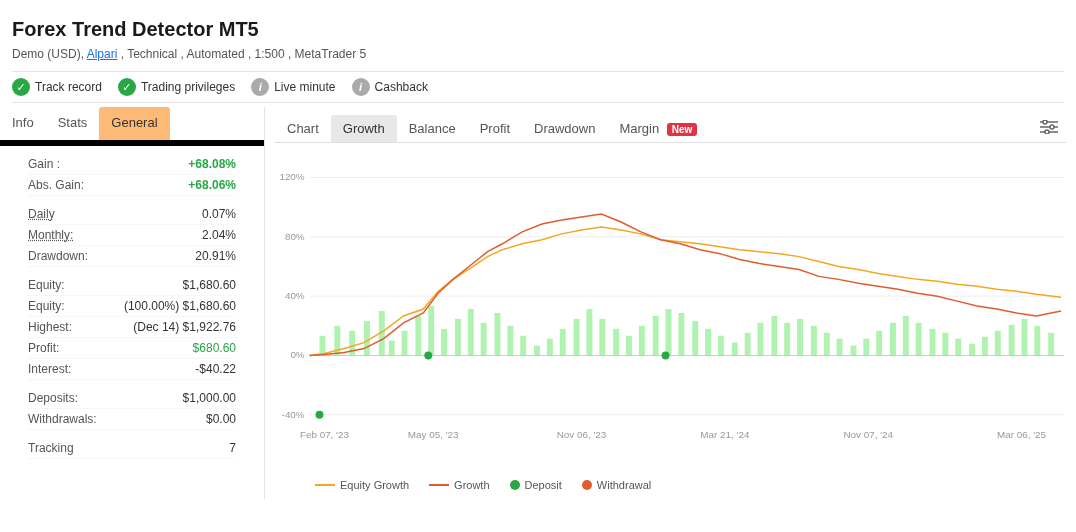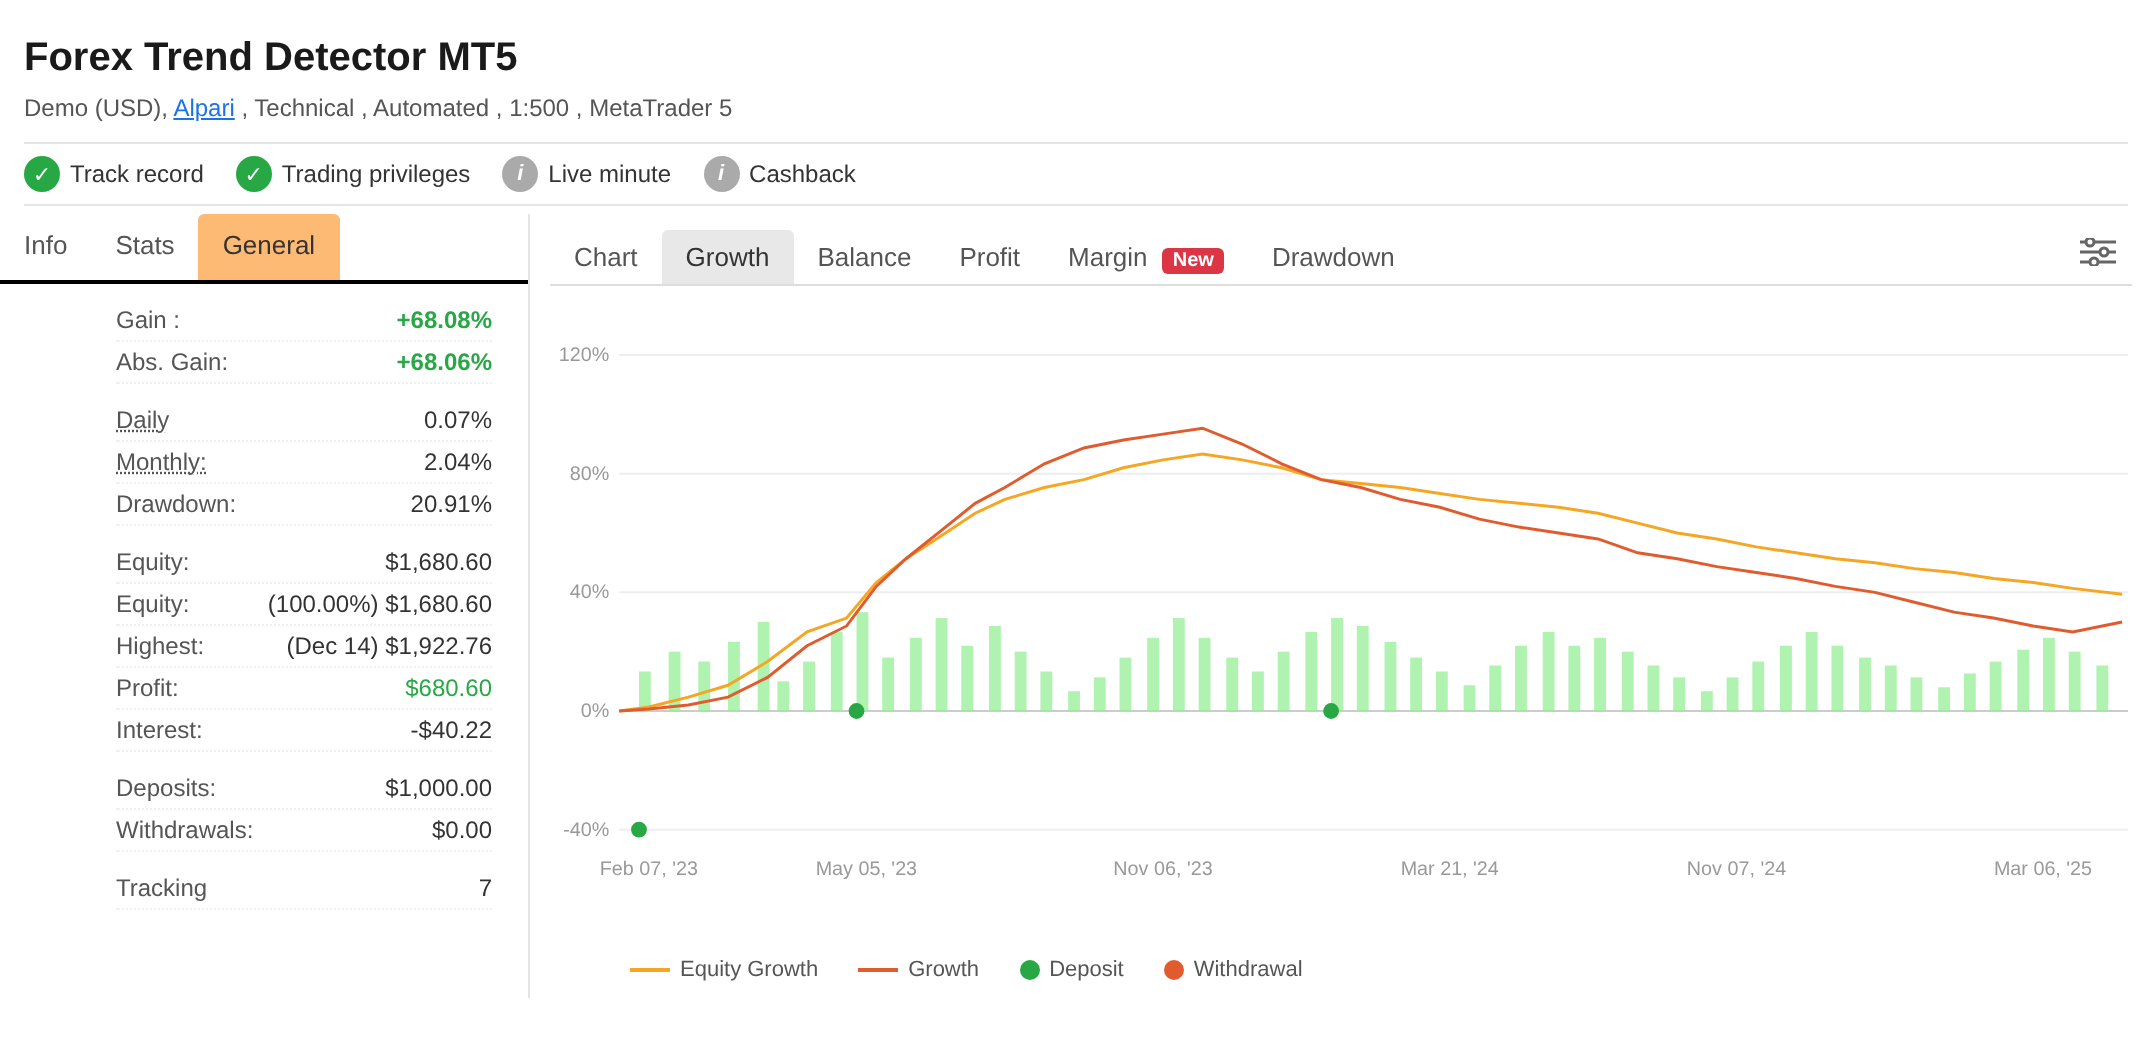--- a/index.html
+++ b/index.html
@@ -11,24 +11,24 @@
     .subtitle a { color: #1a73e8; text-decoration: underline; cursor: pointer; }
     .badges { display: flex; align-items: center; gap: 16px; padding: 6px 0; border-top: 1px solid #e5e5e5; border-bottom: 1px solid #e5e5e5; }
     .badge { display: flex; align-items: center; gap: 5px; font-size: 12px; color: #333; }
     .badge-check { width: 18px; height: 18px; background: #28a745; border-radius: 50%; display: flex; align-items: center; justify-content: center; color: white; font-size: 11px; flex-shrink: 0; }
     .badge-info { width: 18px; height: 18px; background: #aaa; border-radius: 50%; display: flex; align-items: center; justify-content: center; color: white; font-size: 11px; flex-shrink: 0; font-style: italic; font-weight: bold; }
 
     .main { display: flex; }
 
     
     .left-panel { width: 265px; flex-shrink: 0; border-right: 1px solid #e5e5e5; }
-    .tabs-nav { display: flex; border-bottom: 2px solid #000000; }
+    .tabs-nav { display: flex; border-bottom: 6px solid #000000; }
     .tab-btn { padding: 8px 12px; font-size: 13px; cursor: pointer; border: none; background: transparent; color: #555; border-bottom: 2px solid transparent; }
     .tab-btn.active { background: #fdba74; color: #333; font-weight: 500; border-radius: 3px 3px 0 0; }
-    .stats-table { padding: 8px 18px; margin-left: 40px; }
+    .stats-table { padding: 8px 28px; }
     .stat-row { display: flex; justify-content: space-between; padding: 3px 0; border-bottom: 1px dotted #f0f0f0; }
     .stat-label { color: #555; font-size: 12px; }
     .stat-label.underline { text-decoration: underline; text-decoration-style: dotted; }
     .stat-value { font-size: 12px; text-align: right; }
     .stat-value.green { color: #28a745; font-weight: bold; }
     .stat-value.profit { color: #28a745; font-weight: normal; }
     .spacer { height: 8px; }
 
     
     .right-panel { flex: 1; padding: 8px 10px; }
@@ -151,24 +151,24 @@
 
     </div>
   </div>
 
   <div class="right-panel">
     <div class="chart-tabs">
       <button class="chart-tab">Chart</button>
       <button class="chart-tab active">Growth</button>
       <button class="chart-tab">Balance</button>
       <button class="chart-tab">Profit</button>
+      <button class="chart-tab">Drawdown</button>
       <button class="chart-tab">
         Margin <span class="new-badge">New</span>
       </button>
-      <button class="chart-tab">Drawdown</button>
       <div class="chart-settings">
         <svg width="18" height="14" viewBox="0 0 18 14" fill="none" xmlns="http://www.w3.org/2000/svg">
           <line x1="0" y1="2" x2="18" y2="2" stroke="#666" stroke-width="1.5"></line>
           <line x1="0" y1="7" x2="18" y2="7" stroke="#666" stroke-width="1.5"></line>
           <line x1="0" y1="12" x2="18" y2="12" stroke="#666" stroke-width="1.5"></line>
           <circle cx="5" cy="2" r="2" fill="white" stroke="#666" stroke-width="1.5"></circle>
           <circle cx="12" cy="7" r="2" fill="white" stroke="#666" stroke-width="1.5"></circle>
           <circle cx="7" cy="12" r="2" fill="white" stroke="#666" stroke-width="1.5"></circle>
         </svg>
       </div>

